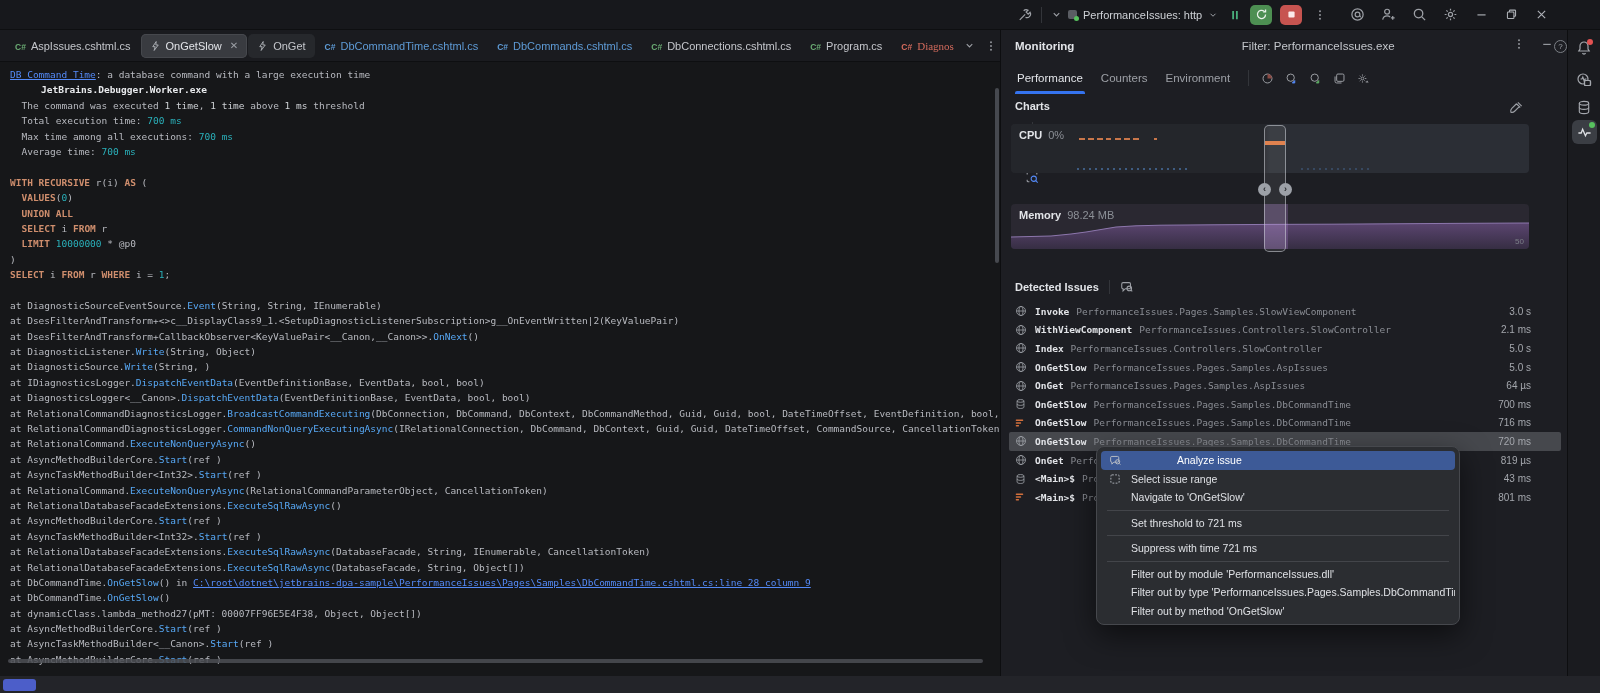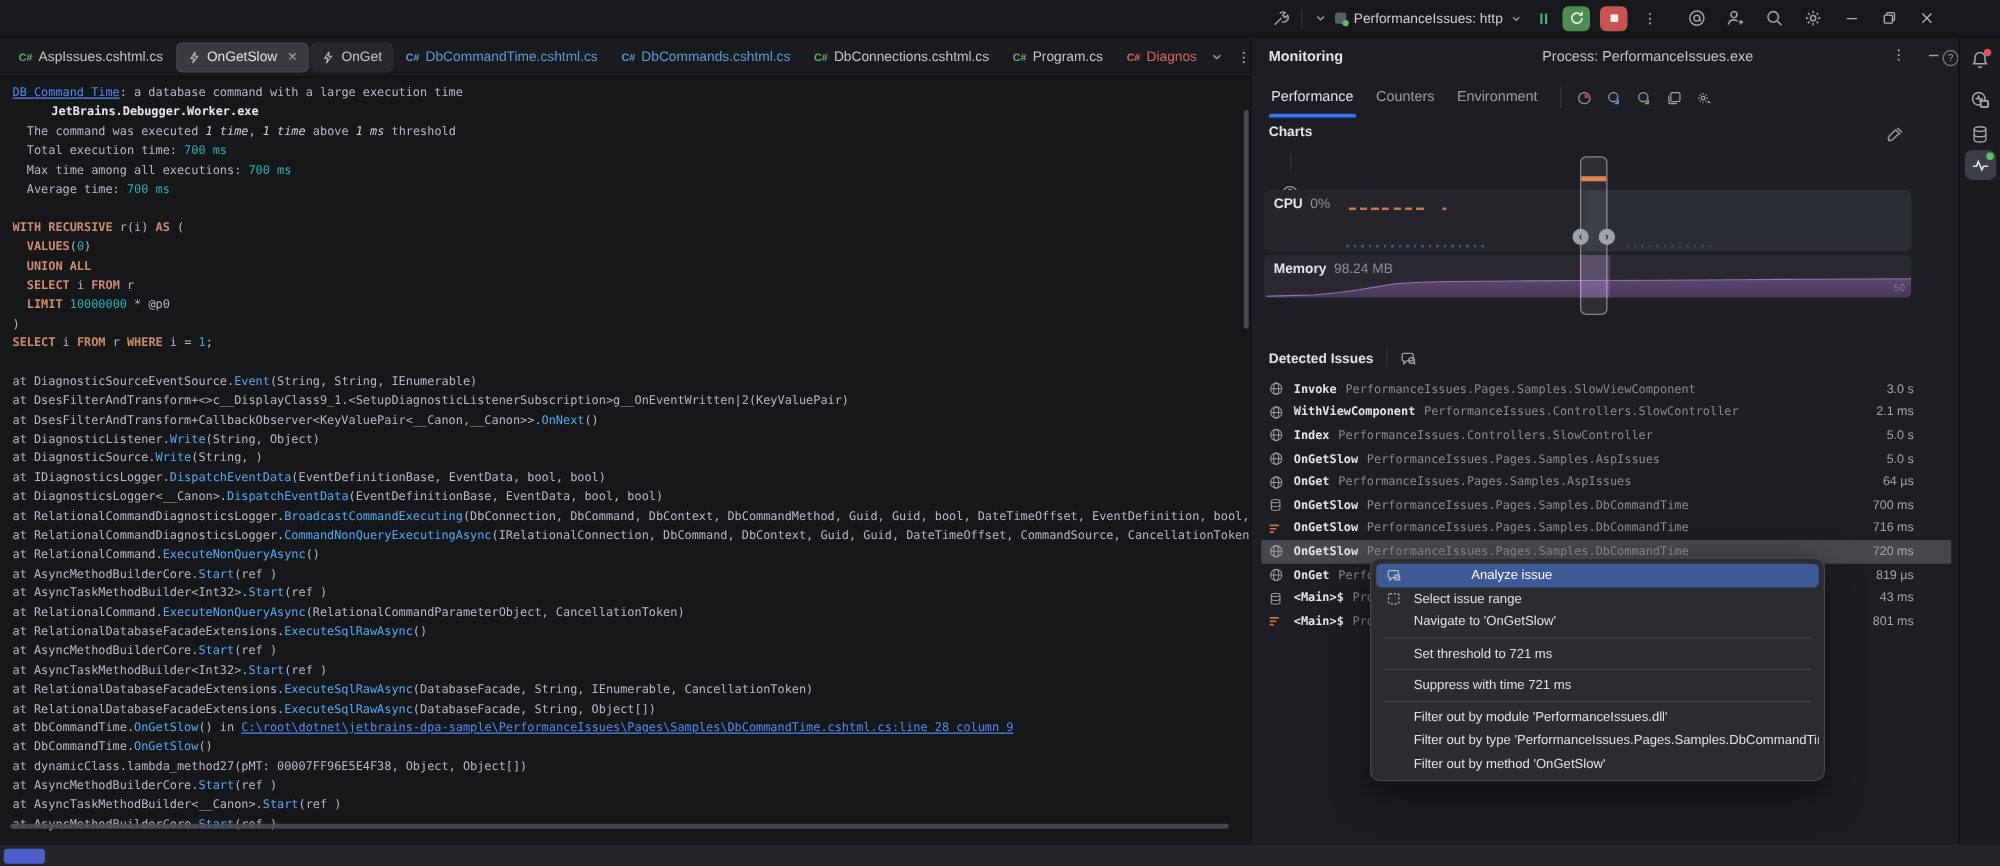--- a/index.html
+++ b/index.html
@@ -28,21 +28,21 @@
   .tab.trunc{max-width:74px;overflow:hidden;}
   .csg{font-size:8.5px;font-weight:bold;letter-spacing:0;}
   .tab .x{color:#9da0a6;font-size:10px;margin-left:3px;}
   .tabbar-end{margin-left:auto;display:flex;align-items:center;gap:10px;color:#9da0a6;padding-right:4px;}
   
   .console{position:absolute;left:0;top:62px;width:1000px;height:614px;background:#161719;
            font-family:"DejaVu Sans Mono",monospace;font-size:9.5px;line-height:15.4px;
            white-space:pre;overflow:hidden;padding:5px 0 0 10px;box-sizing:border-box;color:#b8bac0;}
   .cline{height:15.4px;overflow:hidden;}
   .c-b{color:#e8eaed;font-weight:bold;margin-left:31px;}
-  .c-e{font-style:italic;color:#cfd2d6;}
+  .c-e{color:#cfd2d6;}
   .c-n{color:#2ab0ba;}
   .c-k{color:#cf8e6d;font-weight:bold;}
   .c-m{color:#57a8f5;}
   .c-l{color:#548af7;text-decoration:underline;}
   .hscroll{position:absolute;left:8px;top:659px;width:975px;height:4px;border-radius:2px;background:#4c4f55;opacity:.85;}
   .vscroll{position:absolute;left:995px;top:88px;width:4px;height:175px;border-radius:2px;background:#46494f;}
   
   .monitor{position:absolute;left:1000px;top:30px;width:567px;height:646px;background:#1d1e23;
            border-left:1px solid #0d0e10;box-sizing:border-box;}
   .mon-head{position:absolute;left:0;top:0;width:100%;height:32px;display:flex;align-items:center;justify-content:space-between;}
@@ -55,31 +55,31 @@
   .mtab{font-size:11.5px;color:#9da0a6;margin-left:14px;position:relative;height:32px;display:flex;align-items:center;padding:0 2px;}
   .mtab.sel{color:#e2e4e8;}
   .mtab.sel:after{content:"";position:absolute;left:0;right:0;bottom:0;height:3px;border-radius:2px 2px 0 0;background:#3574f0;}
   .mtab-sep{width:1px;height:16px;background:#33353a;margin-left:16px;}
   .mtab-icons{display:flex;align-items:center;gap:11px;margin-left:12px;color:#9da0a6;}
   .sec-head{position:absolute;display:flex;align-items:center;gap:10px;}
   .sec-title{font-size:11px;font-weight:bold;color:#e2e4e8;}
   .sec-sep{width:1px;height:14px;background:#33353a;}
   
   .card{position:absolute;left:10px;width:518px;border-radius:4px;overflow:hidden;}
-  .cpu{top:94px;height:49px;background:linear-gradient(90deg,#24262b 0,#24262b 49%,#2b2e35 50%,#2b2e35 100%);margin-top:28px;}
+  .cpu{top:94px;height:49px;background:linear-gradient(90deg,#24262b 0,#24262b 49%,#2b2e35 50%,#2b2e35 100%);}
   .chart-label{position:absolute;left:8px;top:5px;font-size:11px;z-index:3;}
   .chart-label b{color:#e2e4e8;font-weight:bold;}
   .chart-label span{color:#8c9097;margin-left:6px;}
   .dash{position:absolute;height:2px;background:repeating-linear-gradient(90deg,#c8764a 0 6px,transparent 6px 9px);}
   .dot-o{position:absolute;width:3px;height:2px;background:#c8764a;}
   .ticks{position:absolute;height:2px;background:repeating-linear-gradient(90deg,#4d79b0 0 2px,transparent 2px 6px);opacity:.65;}
   .gcbar{top:150px;height:19px;background:#28282a;border-radius:3px;}
   .gc-brown{position:absolute;left:253px;top:0;width:26px;height:100%;background:#3d3529;}
   .gc-label{position:absolute;left:8px;top:3px;font-size:11px;font-weight:bold;color:#dadce0;}
-  .mem{top:174px;height:34px;background:#2a2831;text-decoration:underline;}
+  .mem{top:174px;height:45px;background:#2a2831;text-decoration:underline;}
   .mem svg{position:absolute;left:0;top:0;}
   .axis50{position:absolute;right:5px;bottom:3px;font-size:8px;color:#7b7f87;}
   .band{position:absolute;left:263px;top:95px;width:22px;height:127px;border:1px solid rgba(208,212,218,.55);
         border-radius:5px;background:rgba(255,255,255,.08);z-index:4;box-sizing:border-box;}
   .band .obar{position:absolute;left:0;right:0;top:15px;height:4px;background:#e0824f;}
   .handle{position:absolute;top:57px;width:13px;height:13px;border-radius:50%;background:#9da1a8;color:#2a2c30;
           font-size:9px;font-weight:bold;display:flex;align-items:center;justify-content:center;line-height:1;}
   .handle.l{left:-7px;} .handle.r{right:-7px;}
   
   .rows{position:absolute;left:8px;top:272px;width:552px;}
@@ -234,21 +234,21 @@
         <div class="tab">
           <span><span class="csg" style="color:#6aab73">C#</span></span>
           <span style="color: rgb(196, 198, 203);">DbConnections.cshtml.cs</span>
         </div>
         <div class="tab">
           <span><span class="csg" style="color:#6aab73">C#</span></span>
           <span style="color: rgb(196, 198, 203);">Program.cs</span>
         </div>
         <div class="tab trunc">
           <span><span class="csg" style="color:#d46b5d">C#</span></span>
-          <span style="color: rgb(212, 107, 93);">Diagnos</span>
+          <span style="color: rgb(212, 107, 93); font-family: Liberation Serif, serif;">Diagnos</span>
         </div>
       </div>
     <div class="tabbar-end">
       <span>
         <svg width="11" height="11" viewBox="0 0 16 16" fill="none" stroke="currentColor" stroke-width="1.6">
             <path d="M4 6l4 4 4-4"></path>
           </svg>
       </span>
       <span>
         <svg width="12" height="12" viewBox="0 0 16 16" fill="currentColor">
@@ -260,21 +260,21 @@
     </div>
   </nav>
 
   <section class="console" id="console-host"><div class="cline"><span class="c-l">DB Command Time</span><span class="c-p">: a database command with a large execution time</span></div><div class="cline"><span class="c-b">JetBrains.Debugger.Worker.exe</span></div><div class="cline"><span class="c-p">  The command was executed </span><span class="c-e">1 time</span><span class="c-p">, </span><span class="c-e">1 time</span><span class="c-p"> above </span><span class="c-e">1 ms</span><span class="c-p"> threshold</span></div><div class="cline"><span class="c-p">  Total execution time: </span><span class="c-n">700 ms</span></div><div class="cline"><span class="c-p">  Max time among all executions: </span><span class="c-n">700 ms</span></div><div class="cline"><span class="c-p">  Average time: </span><span class="c-n">700 ms</span></div><div class="cline"></div><div class="cline"><span class="c-k">WITH RECURSIVE</span><span class="c-p"> r(i) </span><span class="c-k">AS</span><span class="c-p"> (</span></div><div class="cline"><span class="c-p">  </span><span class="c-k">VALUES</span><span class="c-p">(</span><span class="c-n">0</span><span class="c-p">)</span></div><div class="cline"><span class="c-p">  </span><span class="c-k">UNION ALL</span></div><div class="cline"><span class="c-p">  </span><span class="c-k">SELECT</span><span class="c-p"> i </span><span class="c-k">FROM</span><span class="c-p"> r</span></div><div class="cline"><span class="c-p">  </span><span class="c-k">LIMIT</span><span class="c-p"> </span><span class="c-n">10000000</span><span class="c-p"> * @p0</span></div><div class="cline"><span class="c-p">)</span></div><div class="cline"><span class="c-k">SELECT</span><span class="c-p"> i </span><span class="c-k">FROM</span><span class="c-p"> r </span><span class="c-k">WHERE</span><span class="c-p"> i = </span><span class="c-n">1</span><span class="c-p">;</span></div><div class="cline"></div><div class="cline"><span class="c-p">at DiagnosticSourceEventSource.</span><span class="c-m">Event</span><span class="c-p">(String, String, IEnumerable)</span></div><div class="cline"><span class="c-p">at DsesFilterAndTransform+&lt;&gt;c__DisplayClass9_1.&lt;SetupDiagnosticListenerSubscription&gt;g__OnEventWritten|2(KeyValuePair)</span></div><div class="cline"><span class="c-p">at DsesFilterAndTransform+CallbackObserver&lt;KeyValuePair&lt;__Canon,__Canon&gt;&gt;.</span><span class="c-m">OnNext</span><span class="c-p">()</span></div><div class="cline"><span class="c-p">at DiagnosticListener.</span><span class="c-m">Write</span><span class="c-p">(String, Object)</span></div><div class="cline"><span class="c-p">at DiagnosticSource.</span><span class="c-m">Write</span><span class="c-p">(String, )</span></div><div class="cline"><span class="c-p">at IDiagnosticsLogger.</span><span class="c-m">DispatchEventData</span><span class="c-p">(EventDefinitionBase, EventData, bool, bool)</span></div><div class="cline"><span class="c-p">at DiagnosticsLogger&lt;__Canon&gt;.</span><span class="c-m">DispatchEventData</span><span class="c-p">(EventDefinitionBase, EventData, bool, bool)</span></div><div class="cline"><span class="c-p">at RelationalCommandDiagnosticsLogger.</span><span class="c-m">BroadcastCommandExecuting</span><span class="c-p">(DbConnection, DbCommand, DbContext, DbCommandMethod, Guid, Guid, bool, DateTimeOffset, EventDefinition, bool, bool, Ca</span></div><div class="cline"><span class="c-p">at RelationalCommandDiagnosticsLogger.</span><span class="c-m">CommandNonQueryExecutingAsync</span><span class="c-p">(IRelationalConnection, DbCommand, DbContext, Guid, Guid, DateTimeOffset, CommandSource, CancellationToken)</span></div><div class="cline"><span class="c-p">at RelationalCommand.</span><span class="c-m">ExecuteNonQueryAsync</span><span class="c-p">()</span></div><div class="cline"><span class="c-p">at AsyncMethodBuilderCore.</span><span class="c-m">Start</span><span class="c-p">(ref )</span></div><div class="cline"><span class="c-p">at AsyncTaskMethodBuilder&lt;Int32&gt;.</span><span class="c-m">Start</span><span class="c-p">(ref )</span></div><div class="cline"><span class="c-p">at RelationalCommand.</span><span class="c-m">ExecuteNonQueryAsync</span><span class="c-p">(RelationalCommandParameterObject, CancellationToken)</span></div><div class="cline"><span class="c-p">at RelationalDatabaseFacadeExtensions.</span><span class="c-m">ExecuteSqlRawAsync</span><span class="c-p">()</span></div><div class="cline"><span class="c-p">at AsyncMethodBuilderCore.</span><span class="c-m">Start</span><span class="c-p">(ref )</span></div><div class="cline"><span class="c-p">at AsyncTaskMethodBuilder&lt;Int32&gt;.</span><span class="c-m">Start</span><span class="c-p">(ref )</span></div><div class="cline"><span class="c-p">at RelationalDatabaseFacadeExtensions.</span><span class="c-m">ExecuteSqlRawAsync</span><span class="c-p">(DatabaseFacade, String, IEnumerable, CancellationToken)</span></div><div class="cline"><span class="c-p">at RelationalDatabaseFacadeExtensions.</span><span class="c-m">ExecuteSqlRawAsync</span><span class="c-p">(DatabaseFacade, String, Object[])</span></div><div class="cline"><span class="c-p">at DbCommandTime.</span><span class="c-m">OnGetSlow</span><span class="c-p">() in </span><span class="c-l">C:\root\dotnet\jetbrains-dpa-sample\PerformanceIssues\Pages\Samples\DbCommandTime.cshtml.cs:line 28 column 9</span></div><div class="cline"><span class="c-p">at DbCommandTime.</span><span class="c-m">OnGetSlow</span><span class="c-p">()</span></div><div class="cline"><span class="c-p">at dynamicClass.lambda_method27(pMT: 00007FF96E5E4F38, Object, Object[])</span></div><div class="cline"><span class="c-p">at AsyncMethodBuilderCore.</span><span class="c-m">Start</span><span class="c-p">(ref )</span></div><div class="cline"><span class="c-p">at AsyncTaskMethodBuilder&lt;__Canon&gt;.</span><span class="c-m">Start</span><span class="c-p">(ref )</span></div><div class="cline"><span class="c-p">at AsyncMethodBuilderCore.</span><span class="c-m">Start</span><span class="c-p">(ref )</span></div></section>
   <div class="hscroll"></div>
   <div class="vscroll"></div>
 
   <aside class="monitor">
     <div class="mon-head">
       <span class="mon-title">Monitoring</span>
-      <span class="mon-proc">Process: PerformanceIssues.exe</span>
+      <span class="mon-proc">Filter: PerformanceIssues.exe</span>
       <span class="helpc">?</span>
       <span class="mon-head-icons">
         <span>
           <svg width="12" height="12" viewBox="0 0 16 16" fill="currentColor">
               <circle cx="8" cy="3" r="1.2"></circle>
               <circle cx="8" cy="8" r="1.2"></circle>
               <circle cx="8" cy="13" r="1.2"></circle>
             </svg>
         </span>
         <span>

